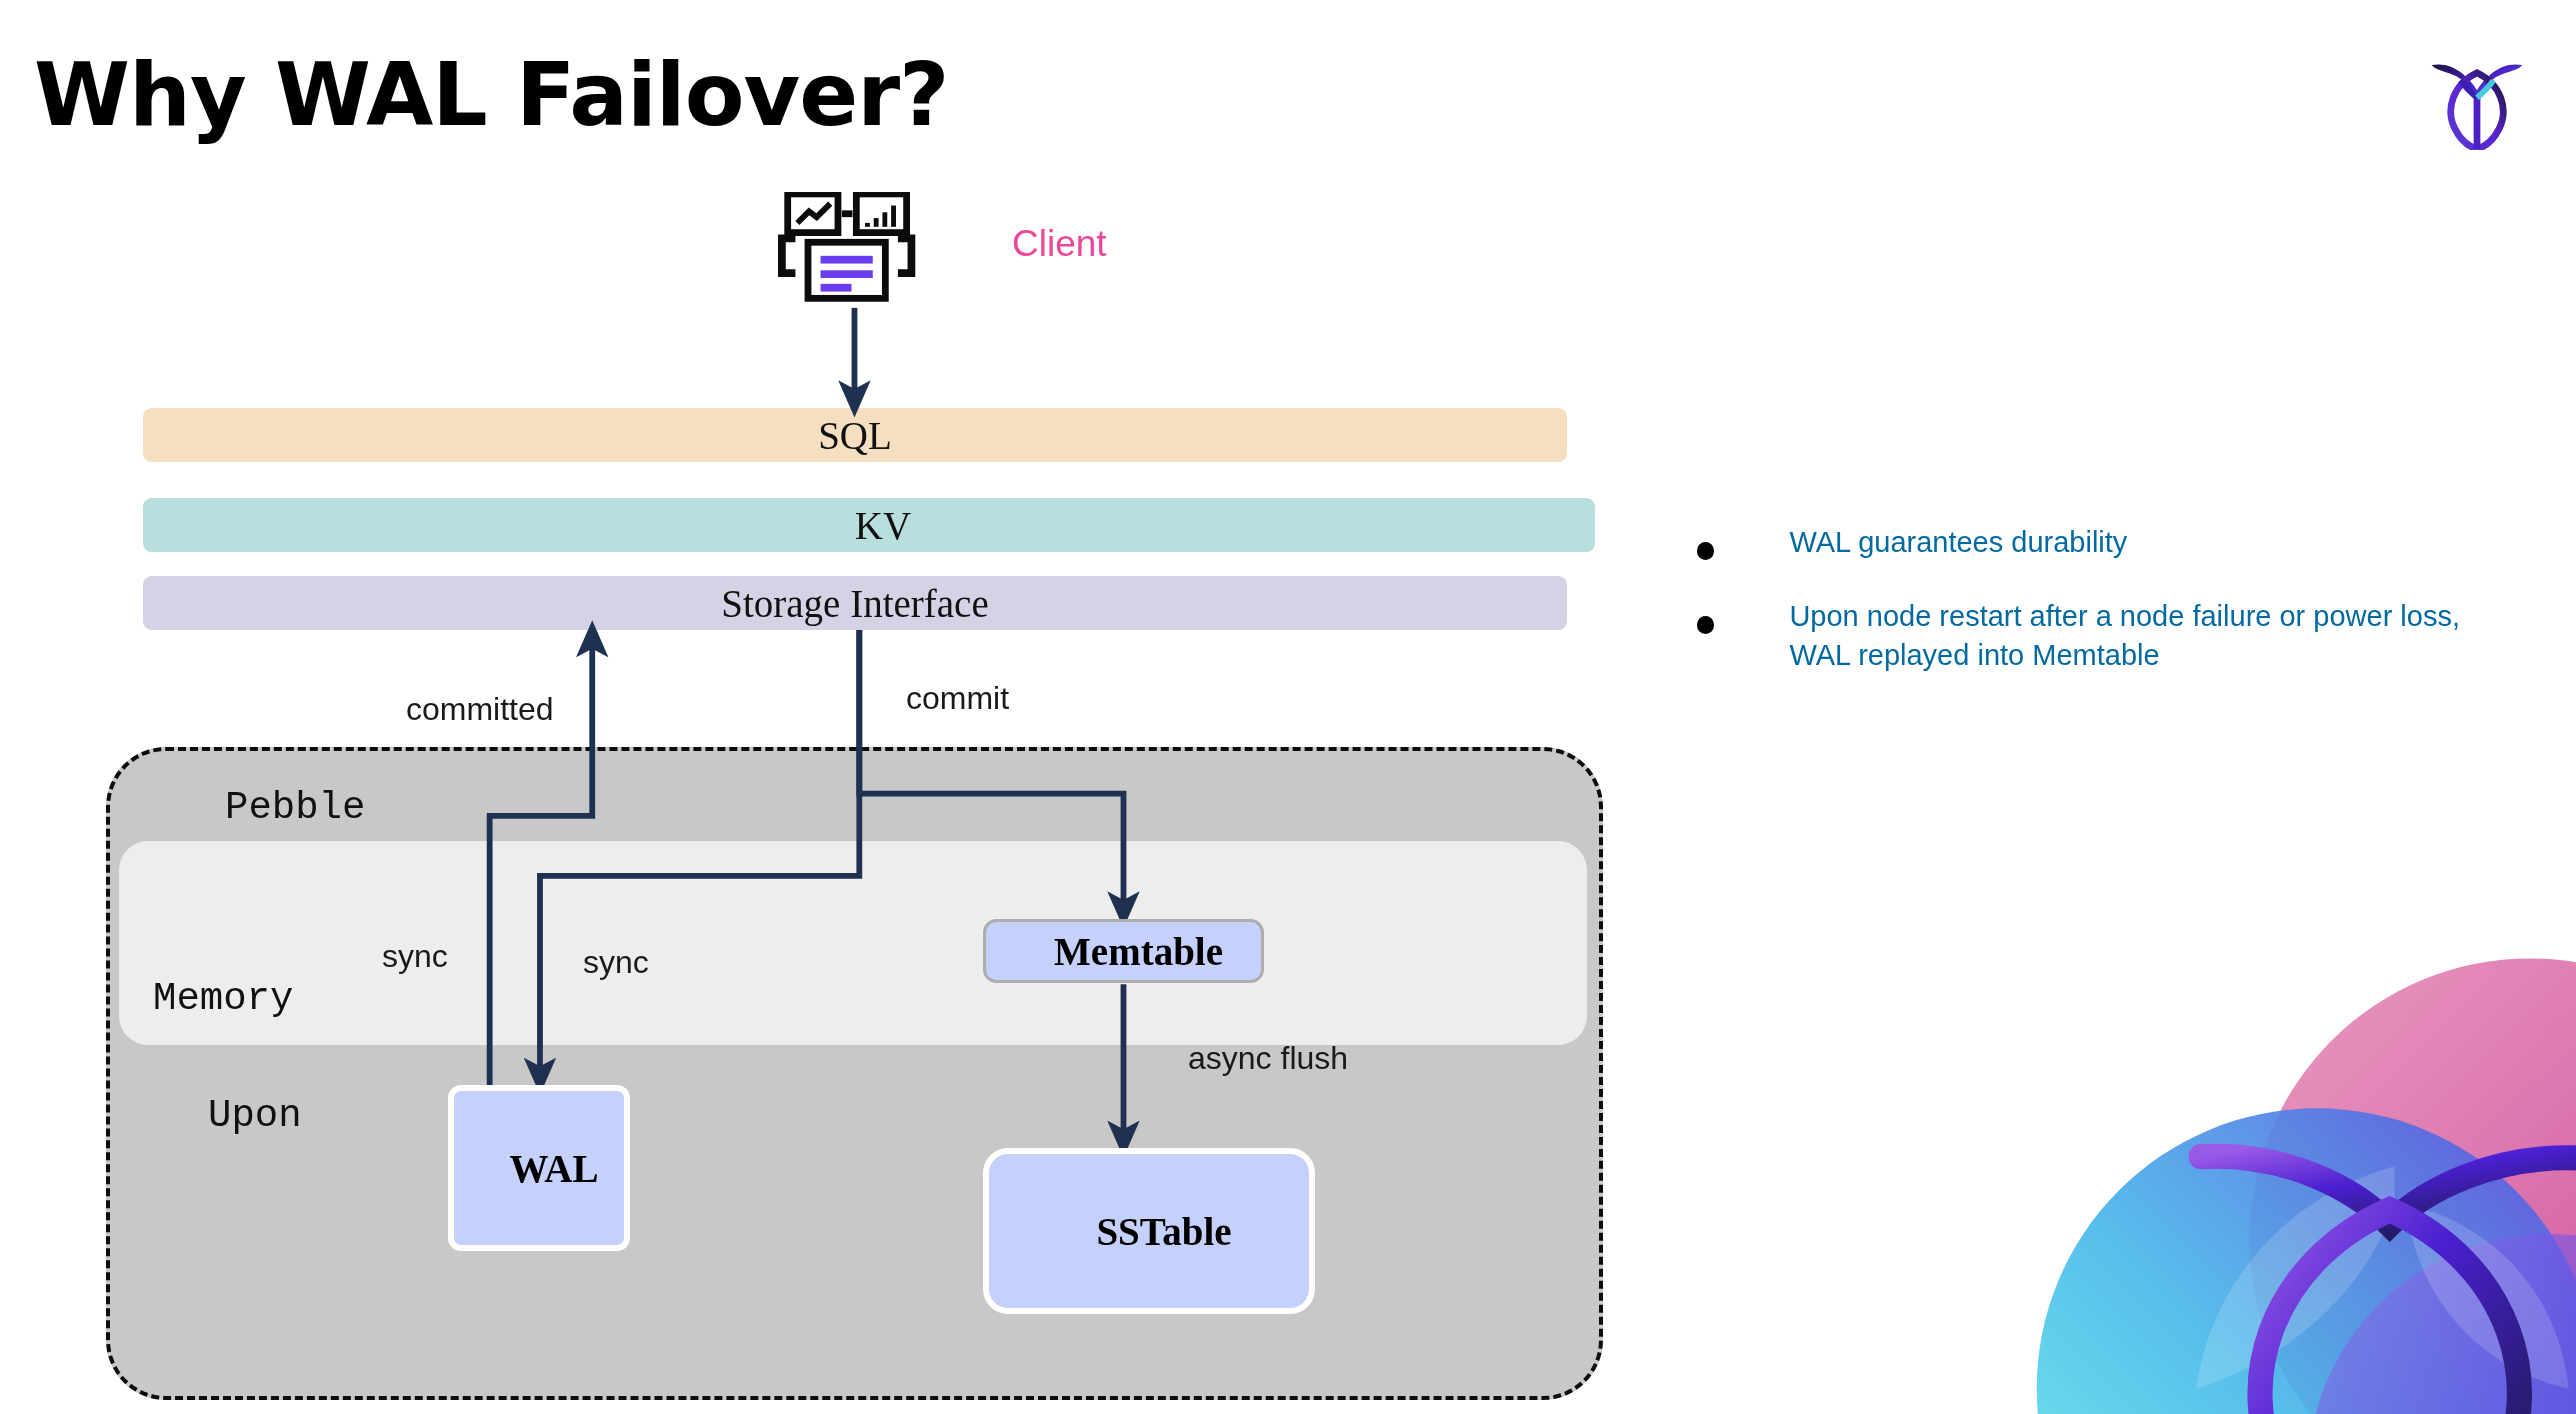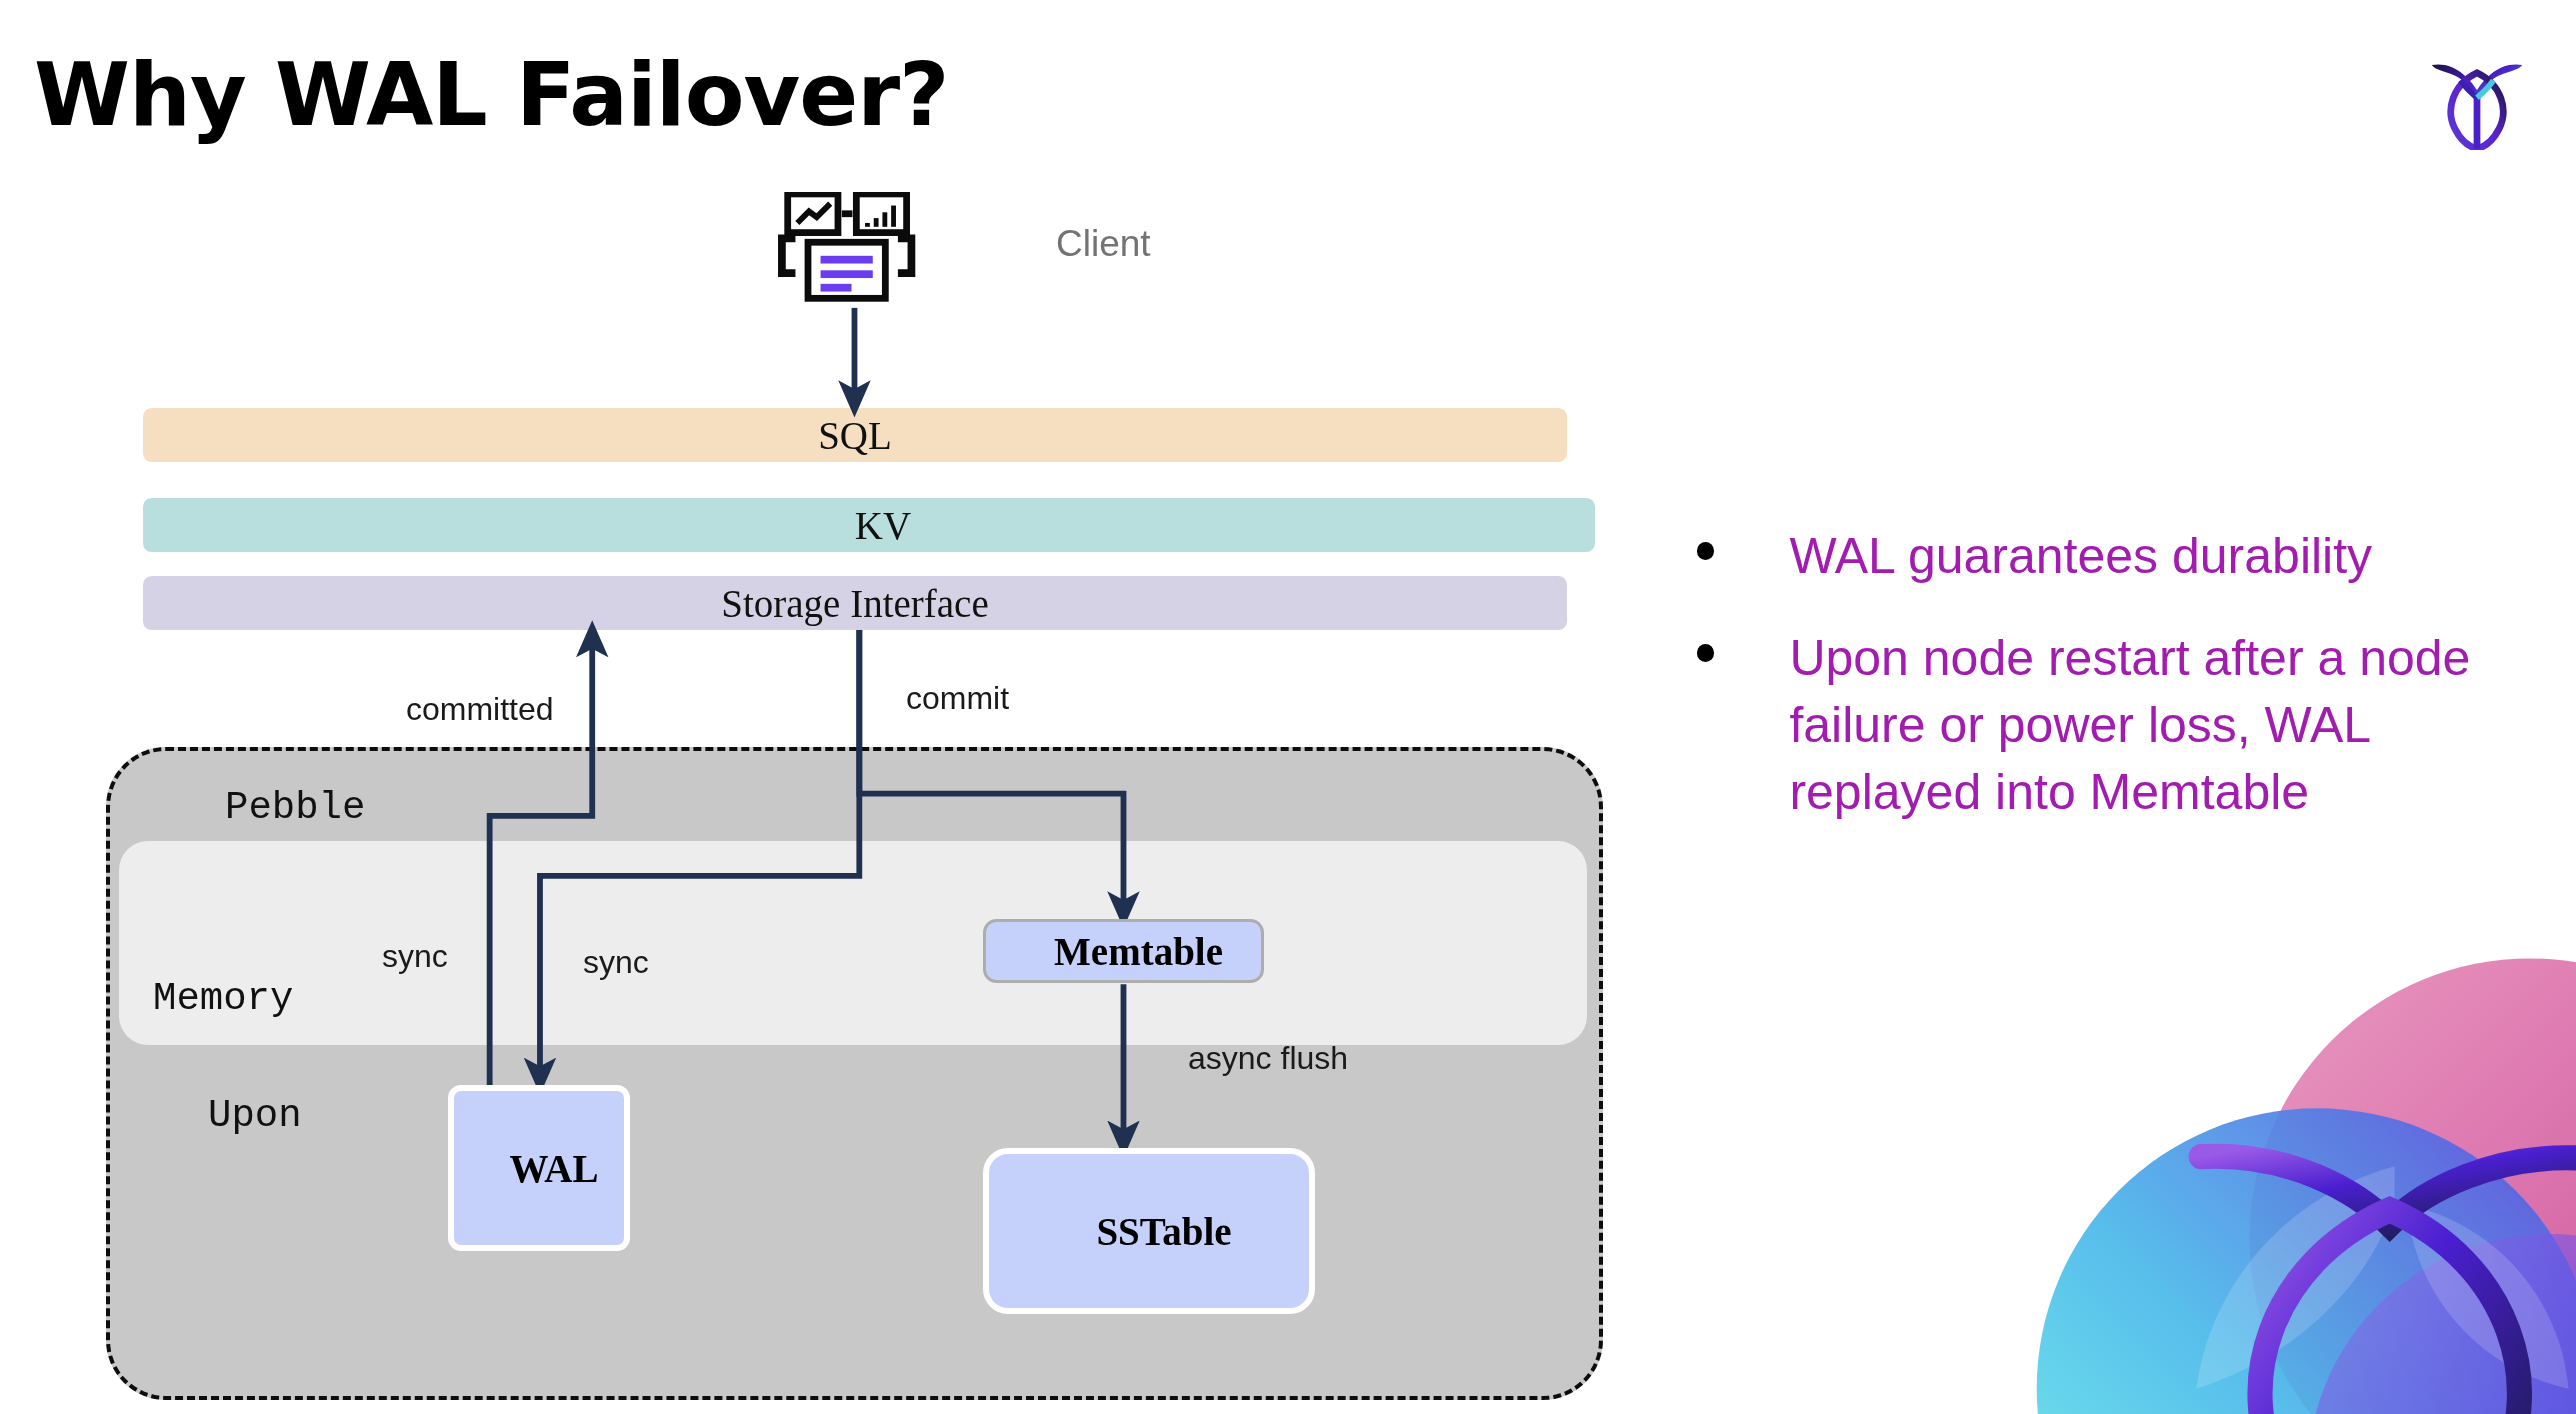--- a/index.html
+++ b/index.html
@@ -43,24 +43,24 @@
   
   #client-icon {
     position: absolute;
     left: 774px;
     top: 192px;
     width: 155px;
     height: 116px;
   }
   #client-label {
     position: absolute;
-    left: 1056px;
+    left: 1012px;
     top: 223px;
     font-size: 37px;
-    color: #737373;
+    color: #ec4899;
     white-space: nowrap;
   }
 
   
   .layer-bar {
     position: absolute;
     left: 143px;
     width: 1424px;
     height: 54px;
     border-radius: 8.7px;
@@ -186,23 +186,23 @@
   .bullet-dot {
     width: 17.4px;
     height: 17.4px;
     border-radius: 50%;
     background: #000000;
     margin-top: 19.4px;
     margin-right: 75px;
     flex: 0 0 auto;
   }
   .bullet-text {
-    font-size: 50px;
+    font-size: 29px;
     line-height: 1.34;
-    color: #a21caf;
+    color: #0369a1;
   }
 
   
   #corner-art {
     position: absolute;
     left: 1969px;
     top: 934px;
     width: 677px;
     height: 542px;
     pointer-events: none;

